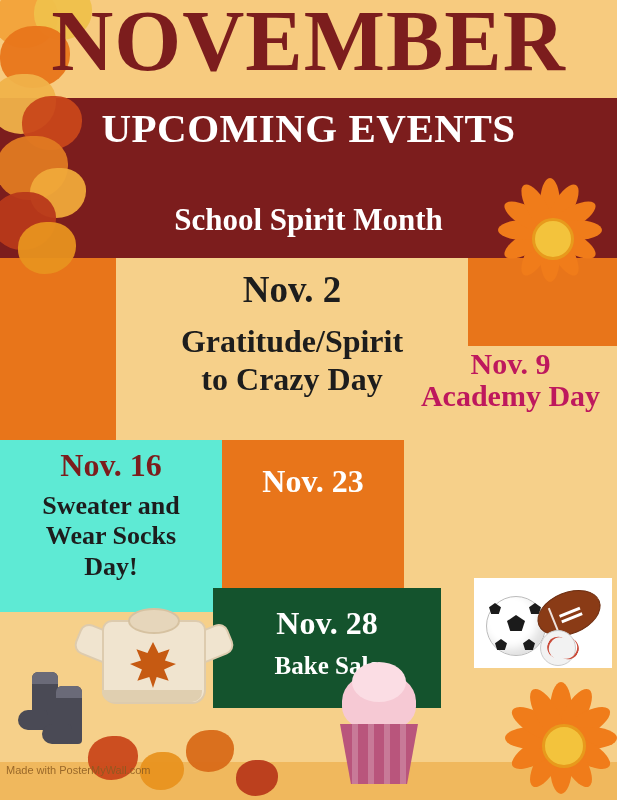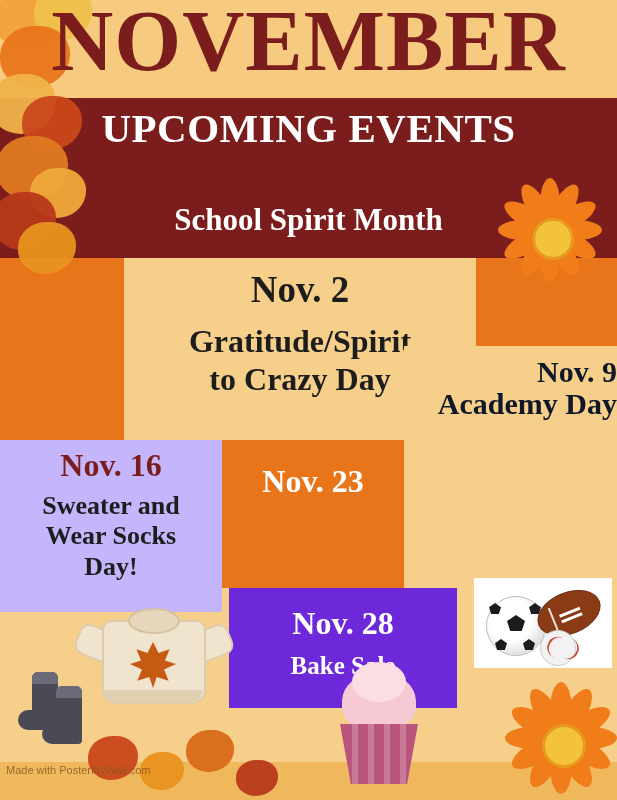--- a/index.html
+++ b/index.html
@@ -134,57 +134,56 @@
     font-weight: bold;
     text-align: center;
     line-height: 1.18;
   }
 
   
   #block-nov2 {
     left: 116px; top: 258px;
     width: 352px; height: 188px;
     background: #f6d08a;
-    margin-left: 8px;
   }
   #block-nov2 .ev-date { font-size: 37px; color: #1d1d1d; padding-top: 12px; }
   #block-nov2 .ev-desc { font-size: 32px; color: #1d1d1d; padding-top: 13px; }
 
   
   #block-nov9 {
     left: 404px; top: 346px;
     width: 213px; height: 222px;
     background: #f6d08a;
   }
-  #block-nov9 .ev-date { font-size: 30px; color: #0f172a; padding-top: 10px; text-align: right; }
+  #block-nov9 .ev-date { font-size: 30px; color: #be185d; padding-top: 2px; }
   #block-nov9 .ev-desc { font-size: 27px; color: #1d1d1d; padding-top: 12px; }
 
   
   #block-nov16 {
     left: 0px; top: 440px;
     width: 222px; height: 172px;
-    background: #c4b5fd;
+    background: #5eead4;
   }
   #block-nov16 .ev-date { font-size: 32px; color: #7c1d1d; padding-top: 8px; }
   #block-nov16 .ev-desc { font-size: 26px; color: #1d1d1d; padding-top: 8px; }
 
   
   #block-nov23 {
     left: 222px; top: 440px;
     width: 182px; height: 148px;
     background: #e8751a;
   }
   #block-nov23 .ev-date { font-size: 32px; color: #ffffff; padding-top: 24px; }
   #block-nov23 .ev-desc { font-size: 25px; color: #ffffff; padding-top: 12px; }
 
   
   #block-nov28 {
-    left: 229px; top: 588px;
+    left: 213px; top: 588px;
     width: 228px; height: 120px;
-    background: #6d28d9;
+    background: #14532d;
   }
   #block-nov28 .ev-date { font-size: 32px; color: #ffffff; padding-top: 18px; }
   #block-nov28 .ev-desc { font-size: 25px; color: #ffffff; padding-top: 10px; }
 
   
   #sports-photo {
     position: absolute;
     left: 474px; top: 578px;
     width: 138px; height: 90px;
     background: #ffffff;

